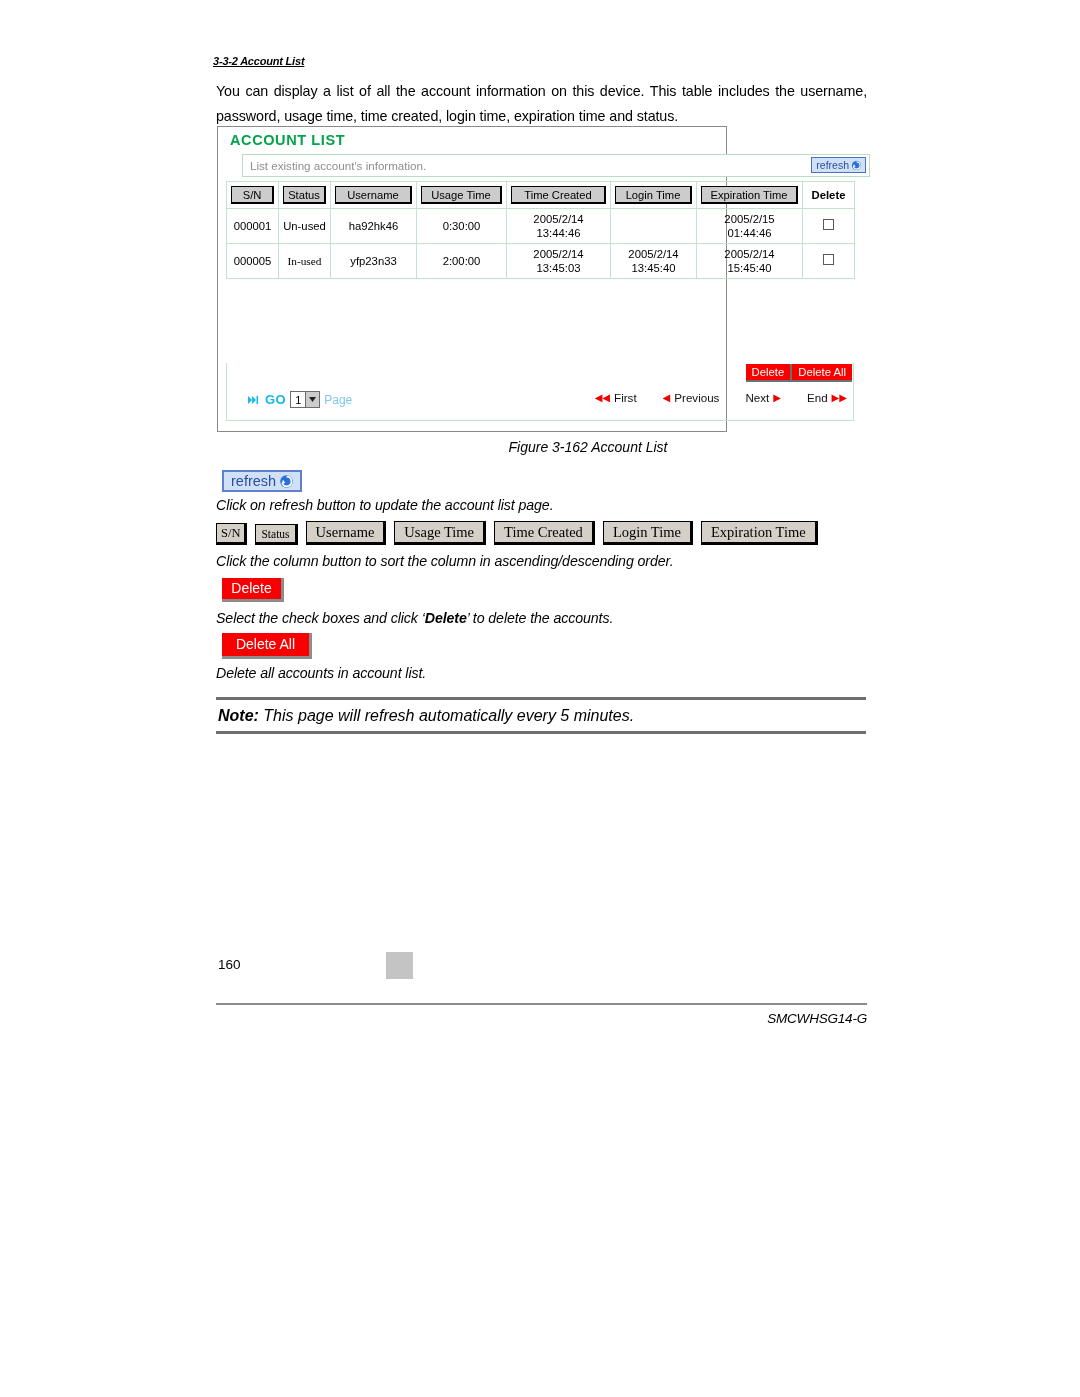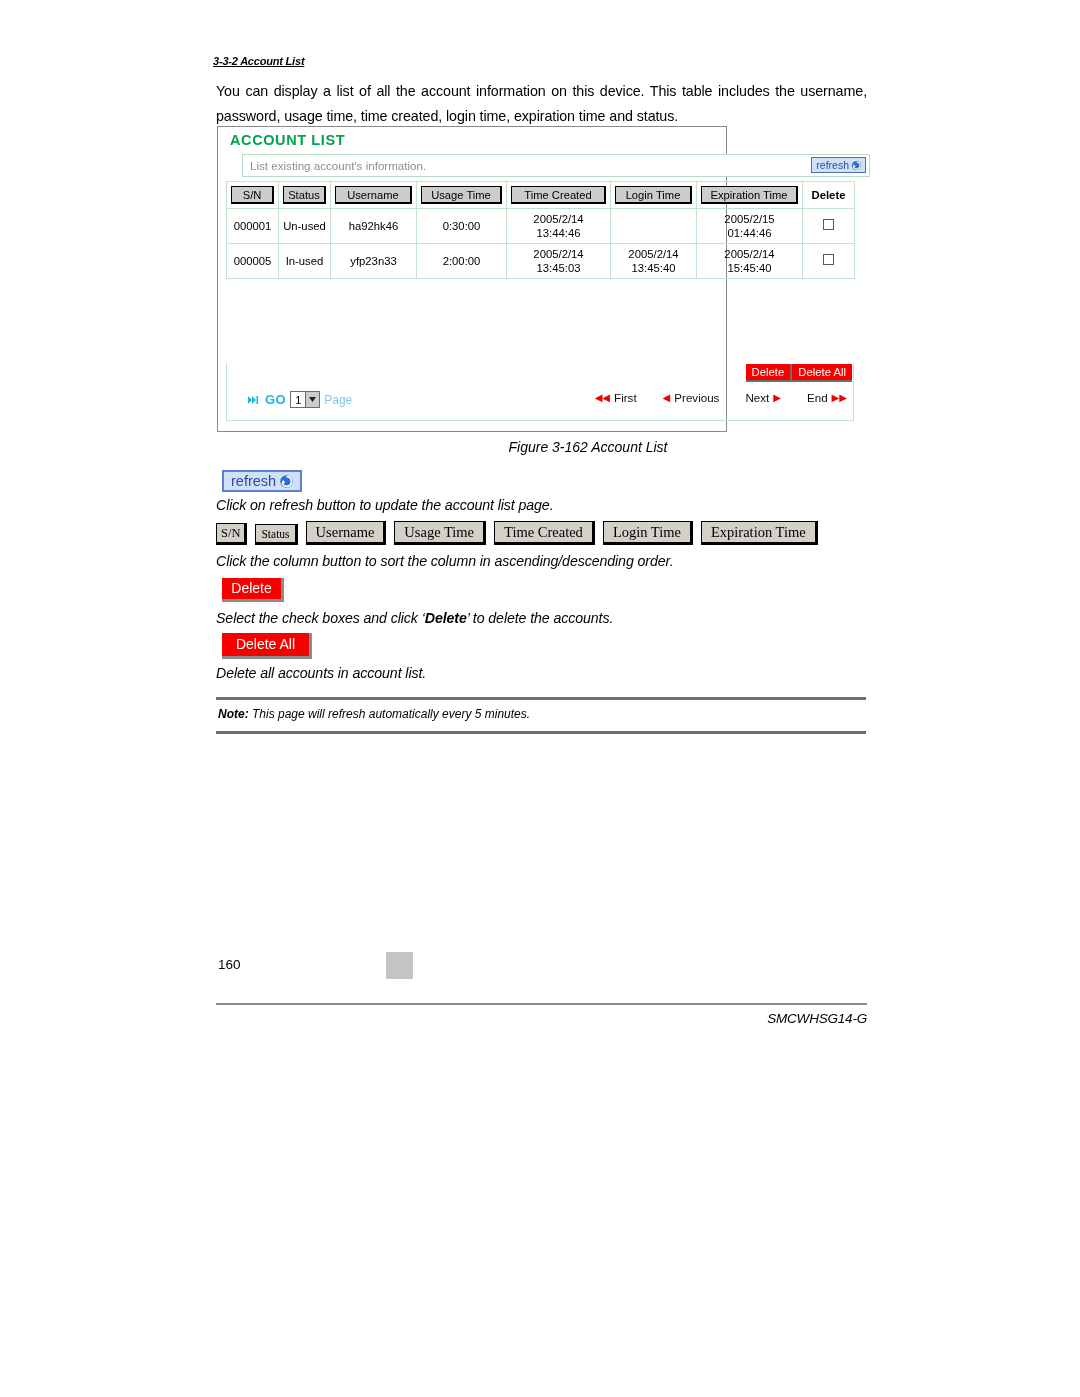--- a/index.html
+++ b/index.html
@@ -148,21 +148,21 @@
   }
   .delete-head {
     font-size: 12px;
     font-weight: bold;
   }
   .acct-table tbody td {
     height: 34px;
     line-height: 14px;
   }
   .stat-unused { color: #2a3fd0; }
-  .stat-inused { color: #e06a12; }
+  .stat-inused { color: #e06a12; font-family: Liberation Serif, serif; }
   .dt { display: block; }
   .chk {
     display: inline-block;
     width: 11px;
     height: 11px;
     border: 1px solid #5a5a5a;
     background: #fff;
     box-sizing: border-box;
     cursor: pointer;
   }
@@ -349,21 +349,21 @@
     left: 216px;
     width: 650px;
     background: #6e6e6e;
   }
   #rule-top { top: 697px; height: 3px; }
   #rule-bot { top: 731px; height: 3px; }
   .note {
     position: absolute;
     left: 218px;
     top: 707px;
-    font-size: 12px;
+    font-size: 16px;
     font-style: italic;
   }
   .note b { font-style: italic; }
 
   
   .page-num {
     position: absolute;
     left: 218px;
     top: 957px;
     font-size: 13.5px;

